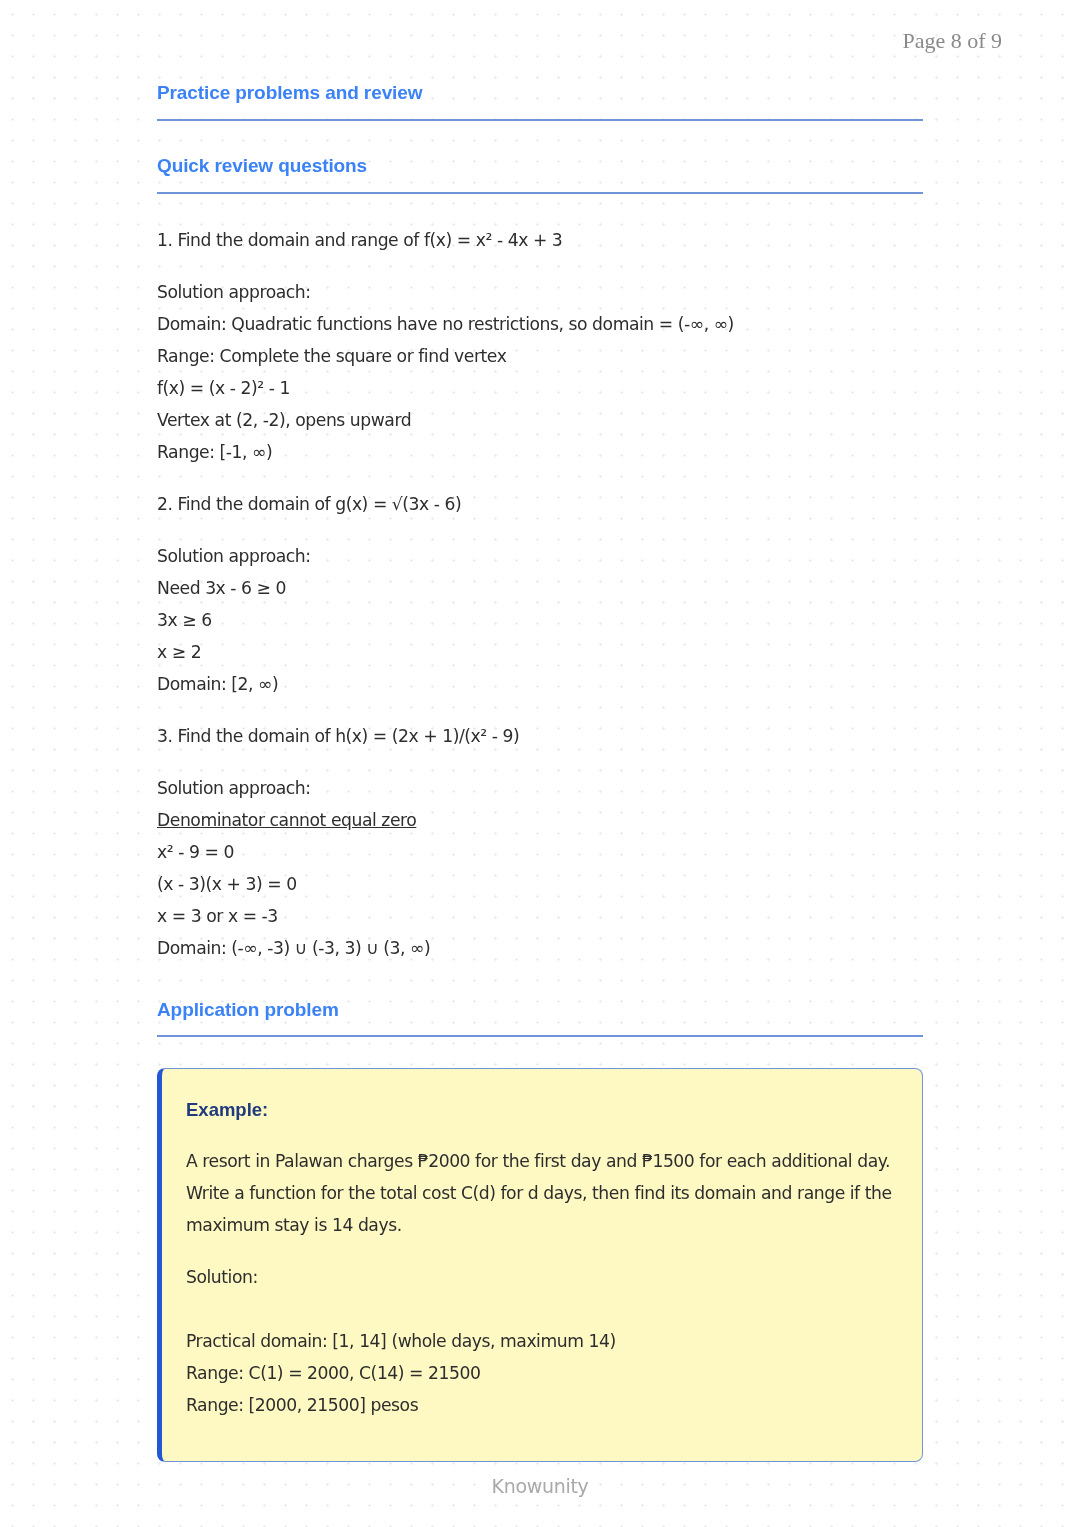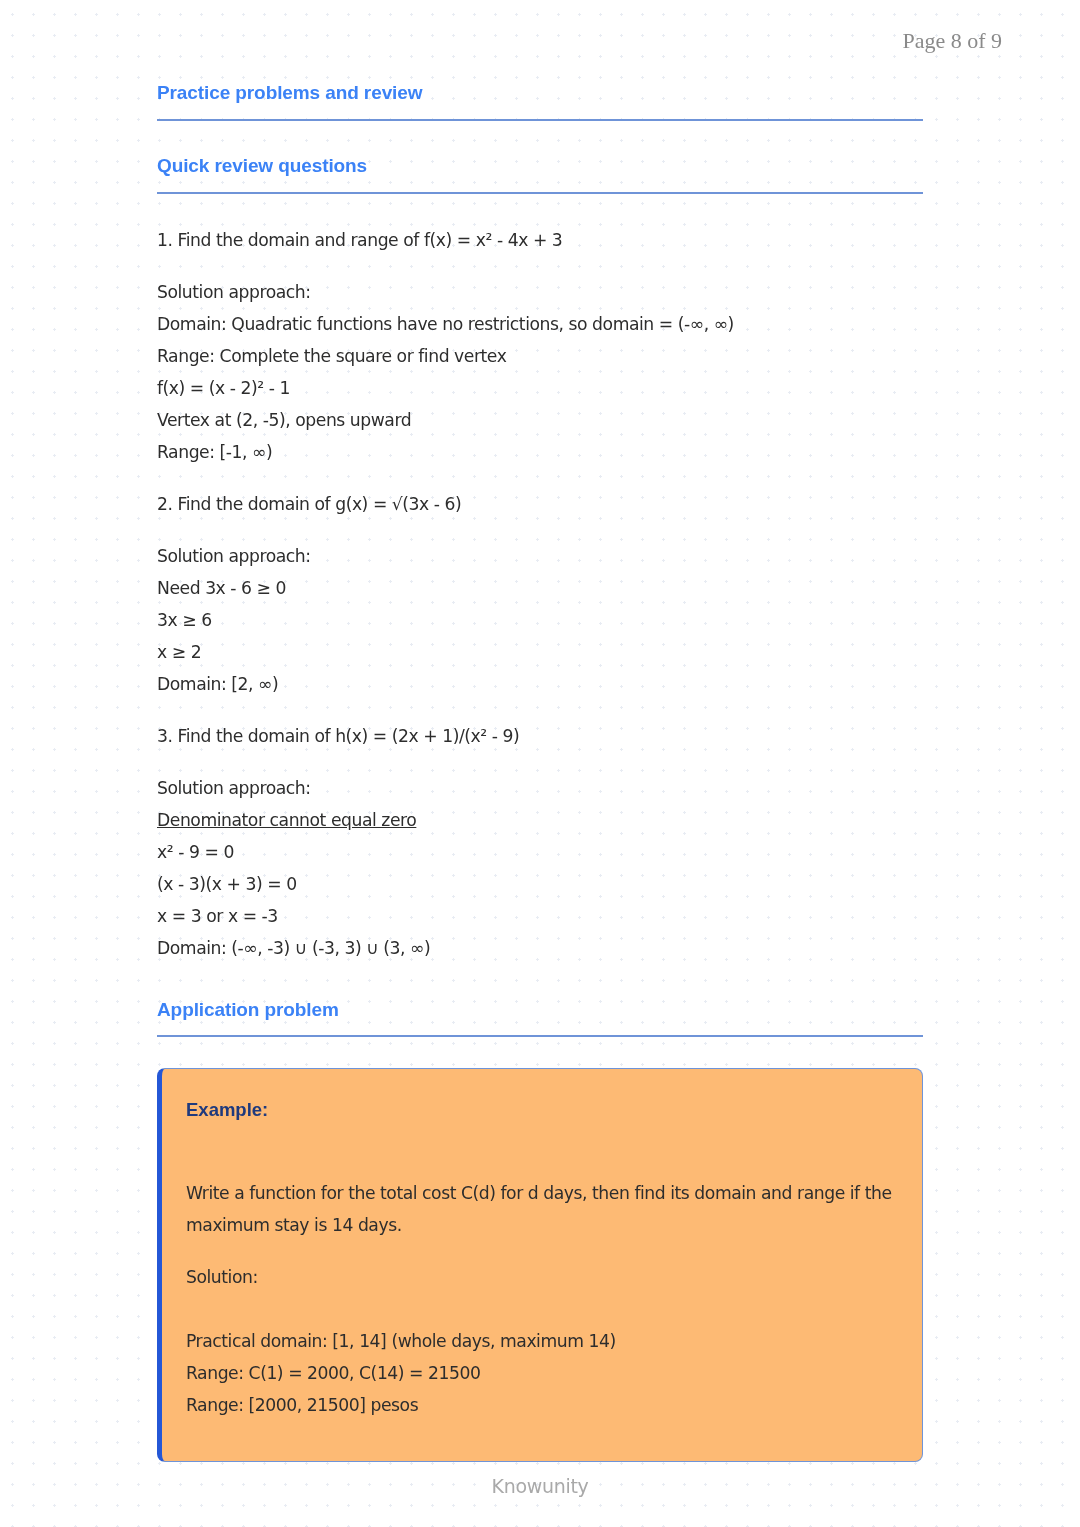--- a/index.html
+++ b/index.html
@@ -60,21 +60,21 @@
     }
     .example-box {
       position: absolute;
       left: 157px;
       top: 1068px;
       width: 760px;
       height: 392px;
       border: 1.5px solid #6f94d8;
       border-left: 5px solid #2457d6;
       border-radius: 8px;
-      background: #fdba74;
+      background: #fef9c3;
     }
     .example-label {
       position: absolute;
       left: 24px;
       top: 30px;
       font-family: "Liberation Sans", "DejaVu Sans", sans-serif;
       font-weight: bold;
       font-size: 18.5px;
       color: #1f3a7d;
     }
@@ -110,21 +110,21 @@
   <div class="section-rule" style="top:119px;"></div>
 
   <div class="section-heading" style="top:155px;">Quick review questions</div>
   <div class="section-rule" style="top:192px;"></div>
 
   <div class="line" style="top:230px;">1. Find the domain and range of f(x) = x² - 4x + 3</div>
   <div class="line" style="top:282px;">Solution approach:</div>
   <div class="line" style="top:314px;">Domain: Quadratic functions have no restrictions, so domain = (-∞, ∞)</div>
   <div class="line" style="top:346px;">Range: Complete the square or find vertex</div>
   <div class="line" style="top:378px;">f(x) = (x - 2)² - 1</div>
-  <div class="line" style="top:410px;">Vertex at (2, -5), opens upward</div>
+  <div class="line" style="top:410px;">Vertex at (2, -2), opens upward</div>
   <div class="line" style="top:442px;">Range: [-1, ∞)</div>
 
   <div class="line" style="top:494px;">2. Find the domain of g(x) = √(3x - 6)</div>
   <div class="line" style="top:546px;">Solution approach:</div>
   <div class="line" style="top:578px;">Need 3x - 6 ≥ 0</div>
   <div class="line" style="top:610px;">3x ≥ 6</div>
   <div class="line" style="top:642px;">x ≥ 2</div>
   <div class="line" style="top:674px;">Domain: [2, ∞)</div>
 
   <div class="line" style="top:726px;">3. Find the domain of h(x) = (2x + 1)/(x² - 9)</div>
@@ -135,20 +135,21 @@
   <div class="line" style="top:906px;">x = 3 or x = -3</div>
   <div class="line" style="top:938px;">Domain: (-∞, -3) ∪ (-3, 3) ∪ (3, ∞)</div>
 
   <div class="section-heading" style="top:999px;">Application problem</div>
   <div class="section-rule" style="top:1035px;"></div>
 </div>
 
 <div class="example-box">
   <div class="example-label">Example:</div>
 
+  <div class="box-line" style="top:82px;">A resort in Palawan charges ₱2000 for the first day and ₱1500 for each additional day.</div>
   <div class="box-line" style="top:114px;">Write a function for the total cost C(d) for d days, then find its domain and range if the</div>
   <div class="box-line" style="top:146px;">maximum stay is 14 days.</div>
 
   <div class="box-line" style="top:198px;">Solution:</div>
   <div class="box-line" style="top:262px;">Practical domain: [1, 14] (whole days, maximum 14)</div>
   <div class="box-line" style="top:294px;">Range: C(1) = 2000, C(14) = 21500</div>
   <div class="box-line" style="top:326px;">Range: [2000, 21500] pesos</div>
 </div>
 
 <div class="footer-brand">Knowunity</div>

